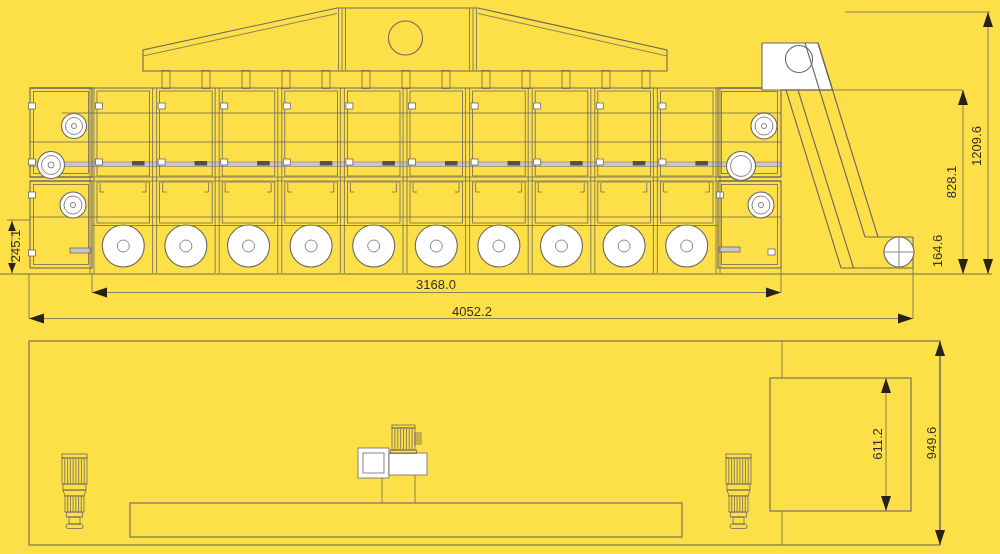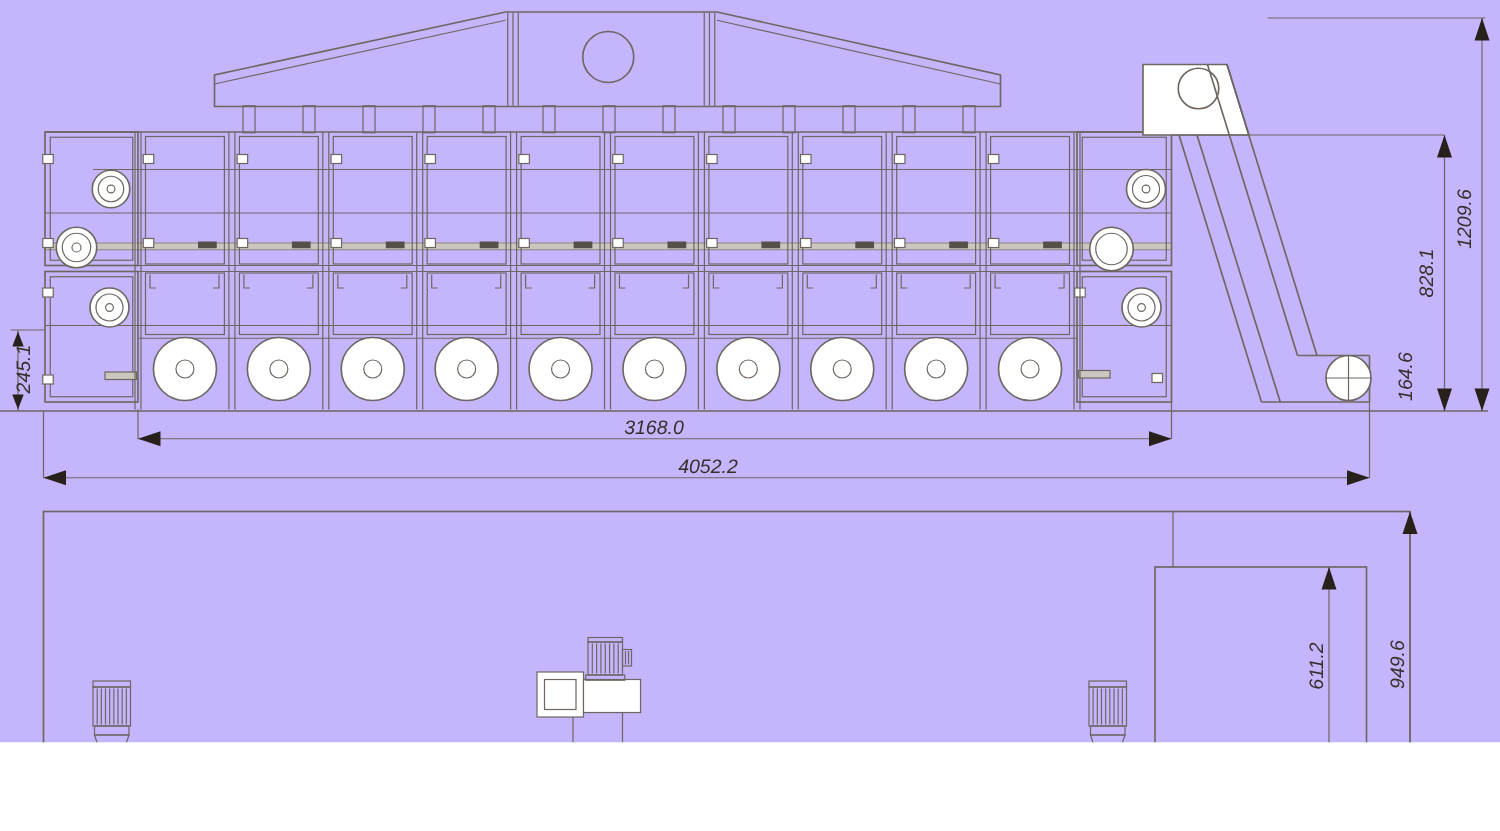--- a/index.html
+++ b/index.html
@@ -1,16 +1,16 @@
 <!DOCTYPE html>
 <html><head>
 <meta charset="utf-8">
 <style>
   html,body{margin:0;padding:0;background:#ffffff;}
-  .page{width:1000px;height:495px;background:#c4b5fd;position:relative;overflow:hidden;font-style:italic;}
+  .page{width:1000px;height:554px;background:#fde047;position:relative;overflow:hidden;}
   svg{display:block;}
   .ln  {stroke:#6e6761;fill:none;stroke-width:1.1;}
   .lnw {stroke:#6e6761;fill:#ffffff;stroke-width:1.1;}
   .thin{stroke-width:0.8;}
   .band{fill:#ccc6c0;stroke:#8f8882;stroke-width:0.7;}
   .bandbar{fill:#ccc6c0;stroke:#6e6761;stroke-width:0.8;}
   .dark{fill:#56504a;stroke:none;}
   .arr {fill:#28201a;stroke:none;}
   .dimtxt{font-family:"Liberation Sans",sans-serif;font-size:13px;fill:#36302b;}
 </style>

